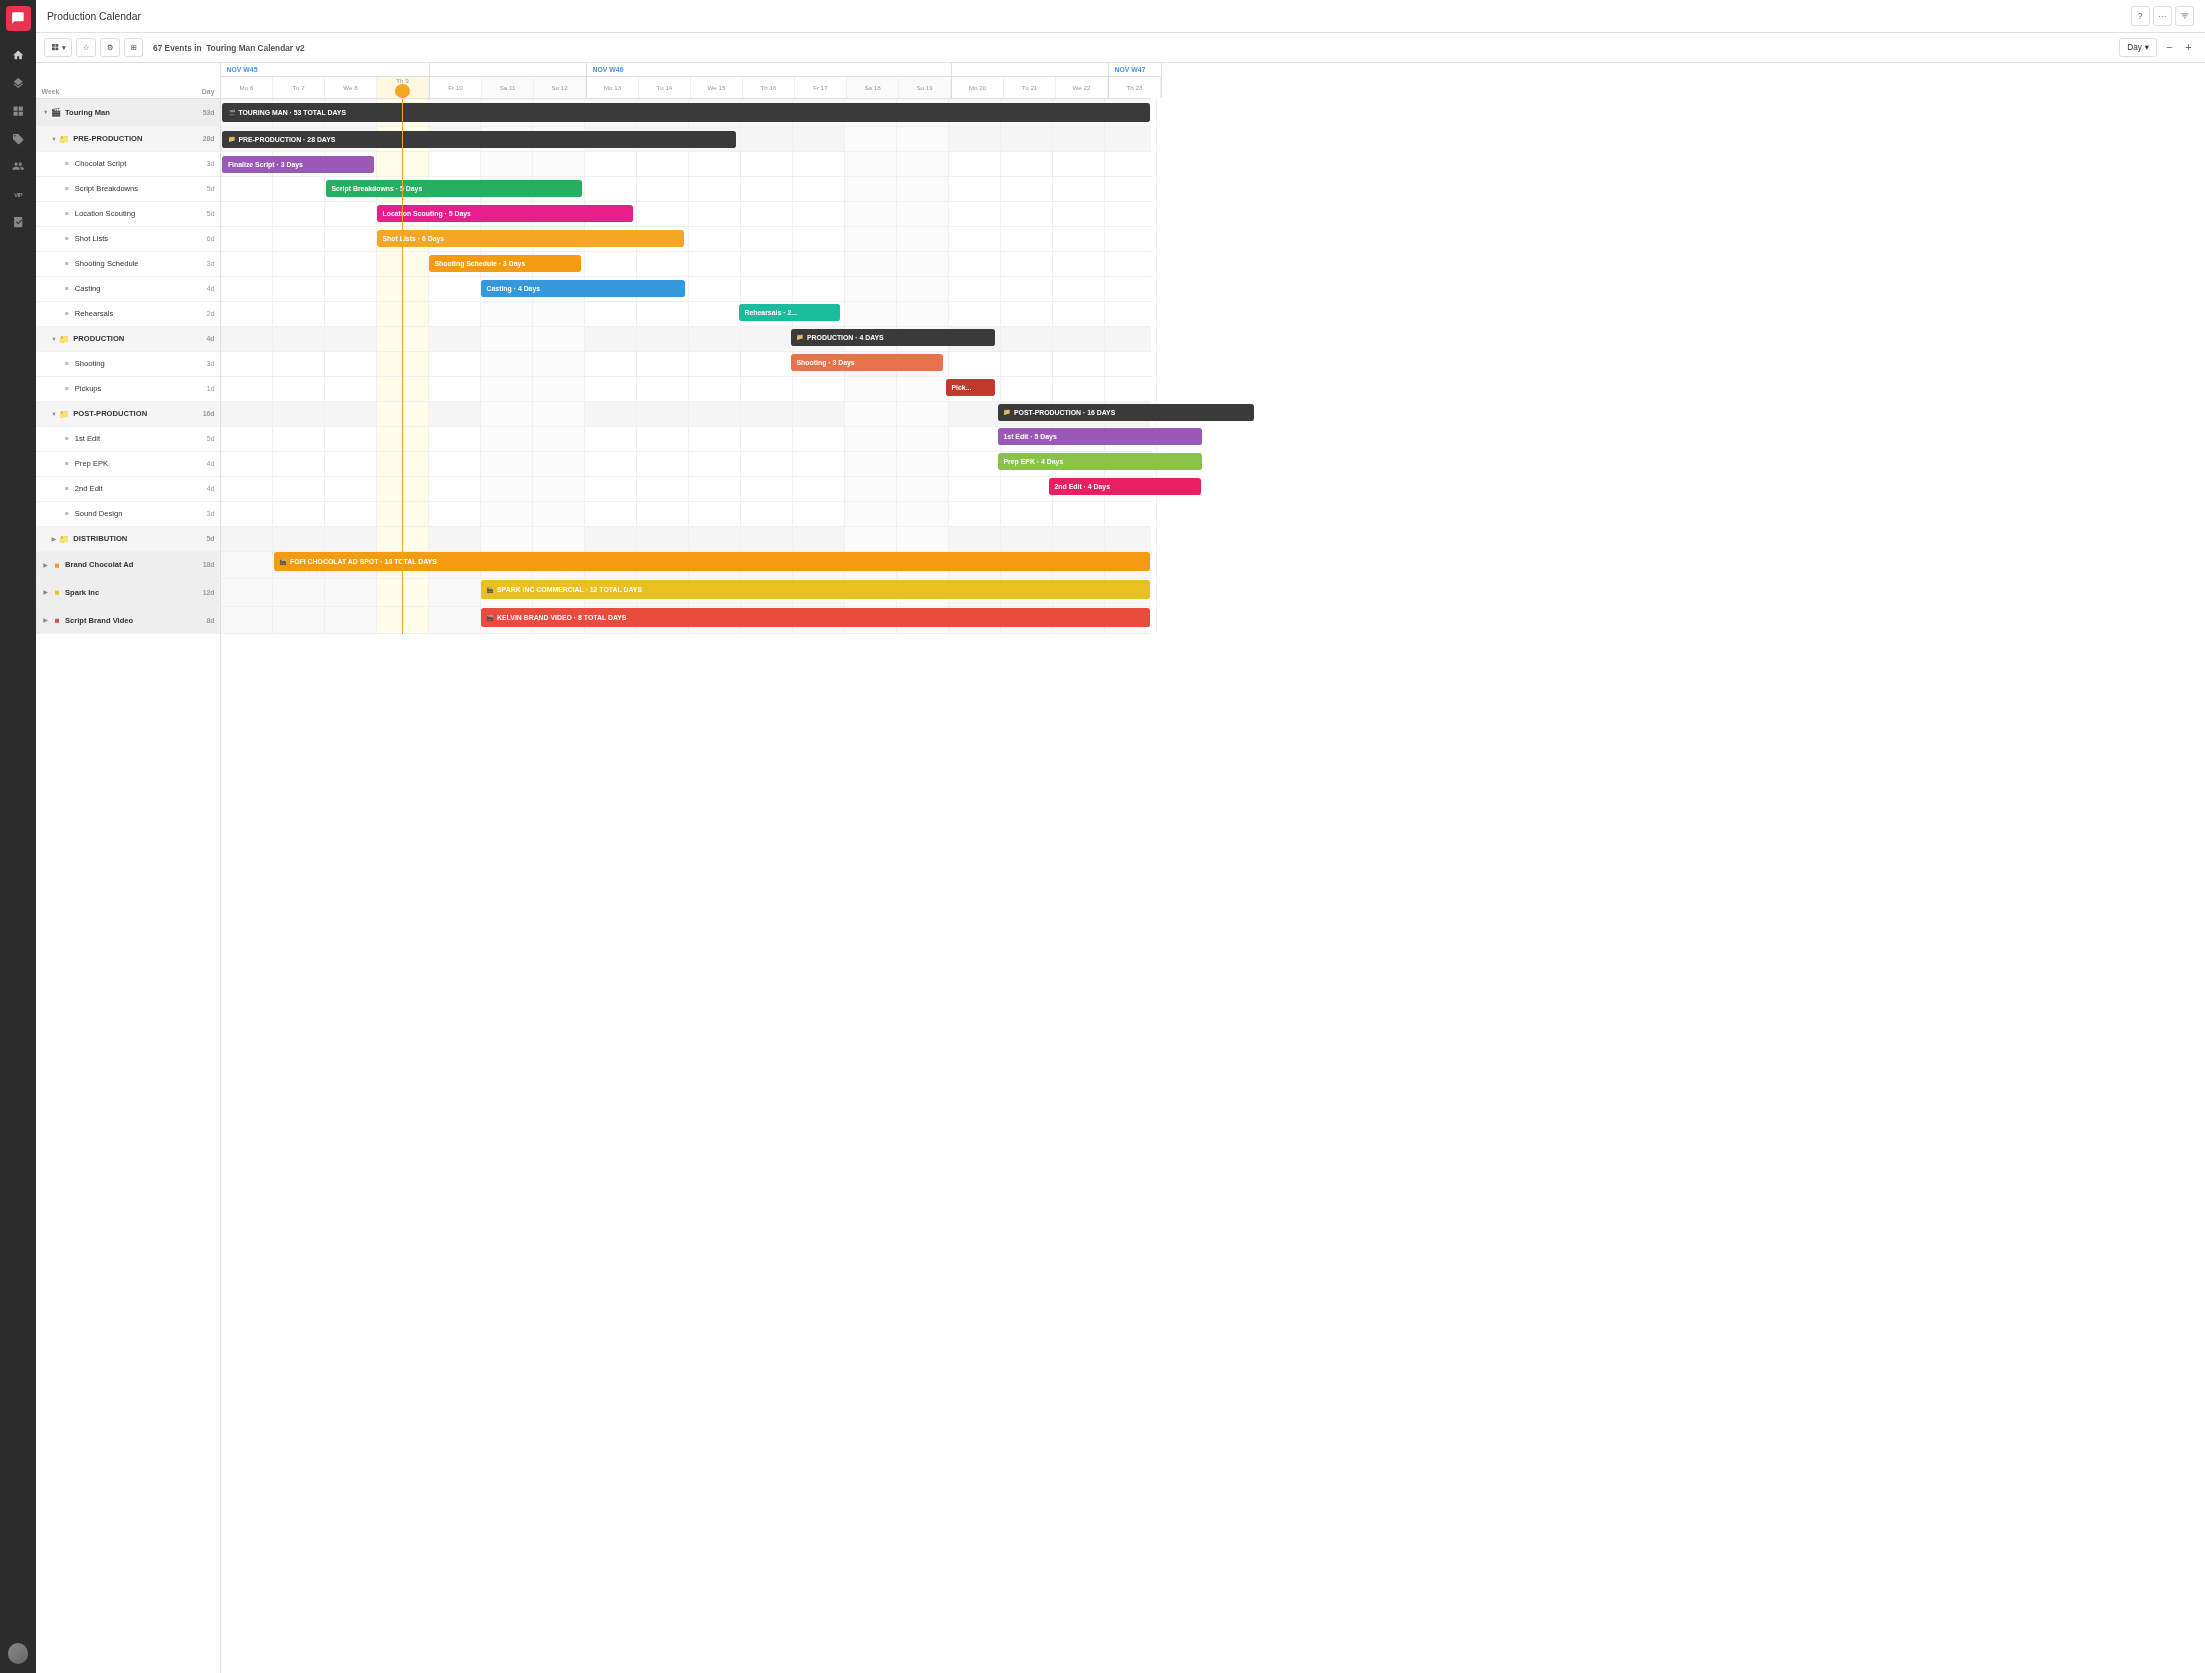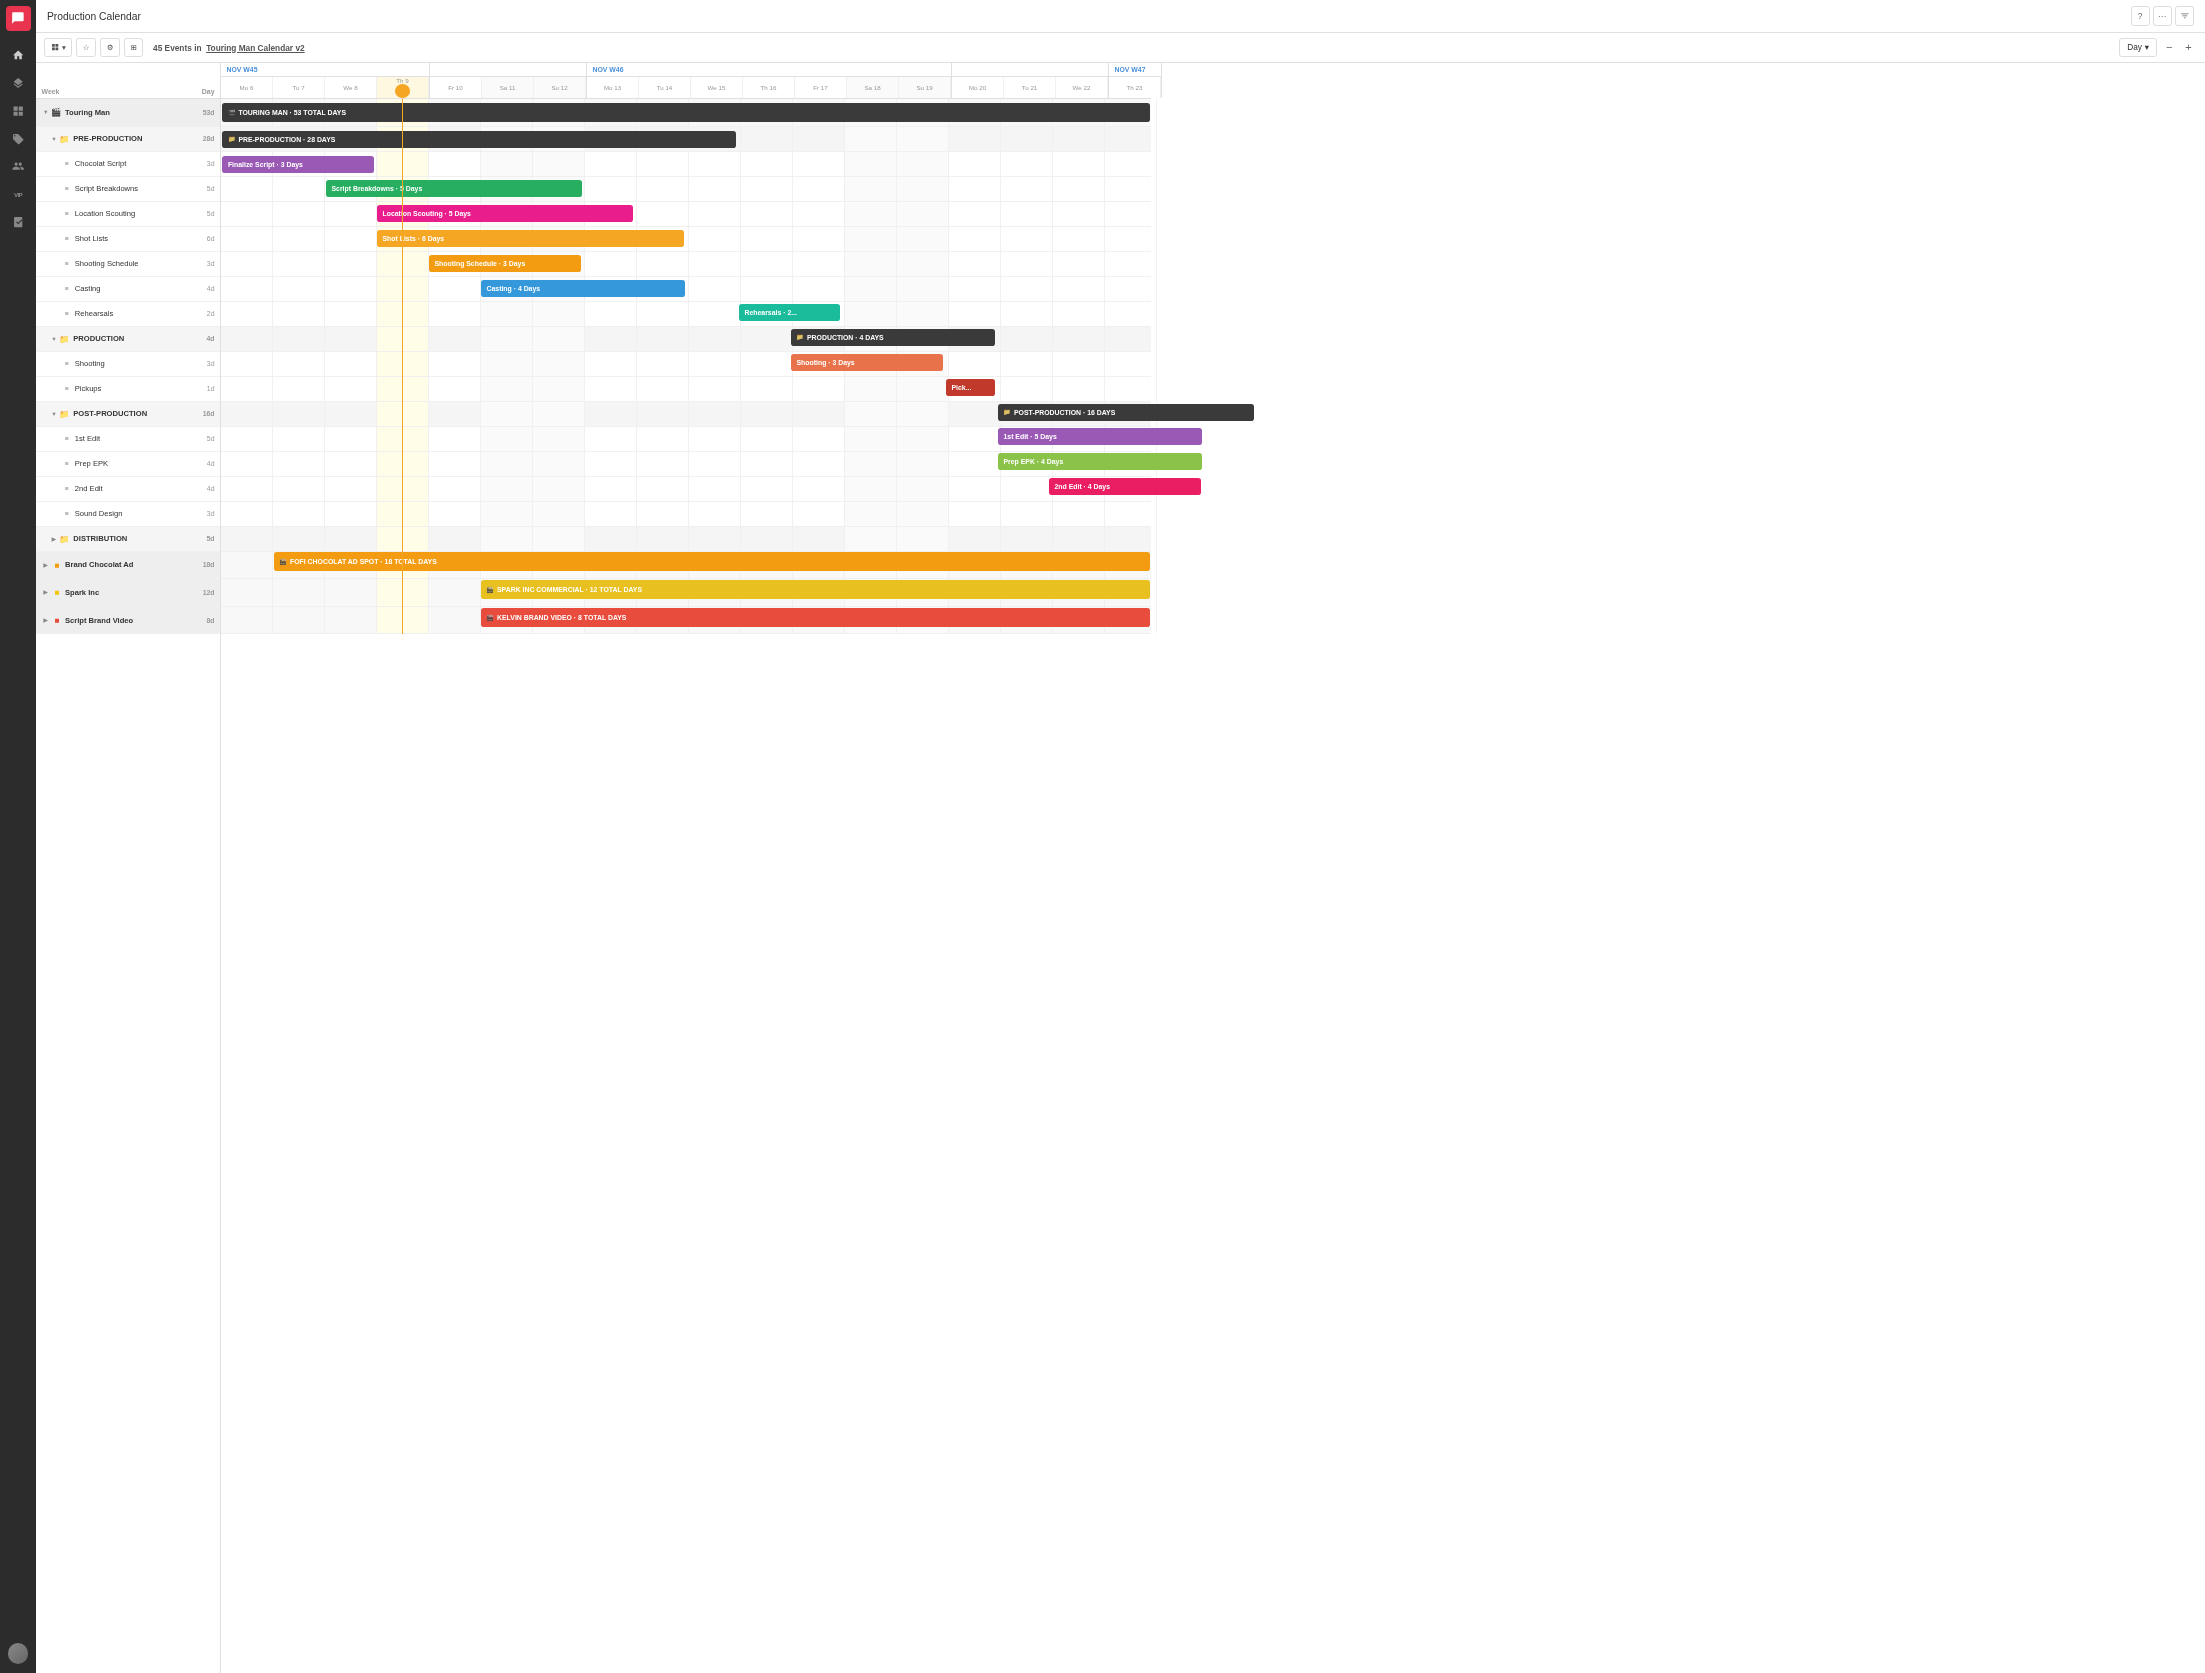--- a/index.html
+++ b/index.html
@@ -325,22 +325,22 @@
     <div class="toolbar-btn">
       <svg width="8.3" height="8.3" viewBox="0 0 24 24" fill="currentColor">
           <path d="M3 3h8v8H3zm10 0h8v8h-8zM3 13h8v8H3zm10 0h8v8h-8z"></path>
         </svg>
       ▾
     </div>
     <div class="toolbar-btn">☆</div>
     <div class="toolbar-btn">⚙</div>
     <div class="toolbar-btn">⊞</div>
     <div class="events-info">
-      <span>45 Events in</span>
-      &nbsp;<span style="font-weight:600;text-decoration:underline;">Touring Man Calendar v2</span>
+      <span>67 Events in</span>
+      &nbsp;<span style="font-weight:600;">Touring Man Calendar v2</span>
     </div>
     <div class="toolbar-right">
       <div class="day-selector">
         <span>Day</span>
         <span>▾</span>
       </div>
       <div class="zoom-controls">
         <button class="zoom-btn">−</button>
         <button class="zoom-btn">+</button>
       </div>

